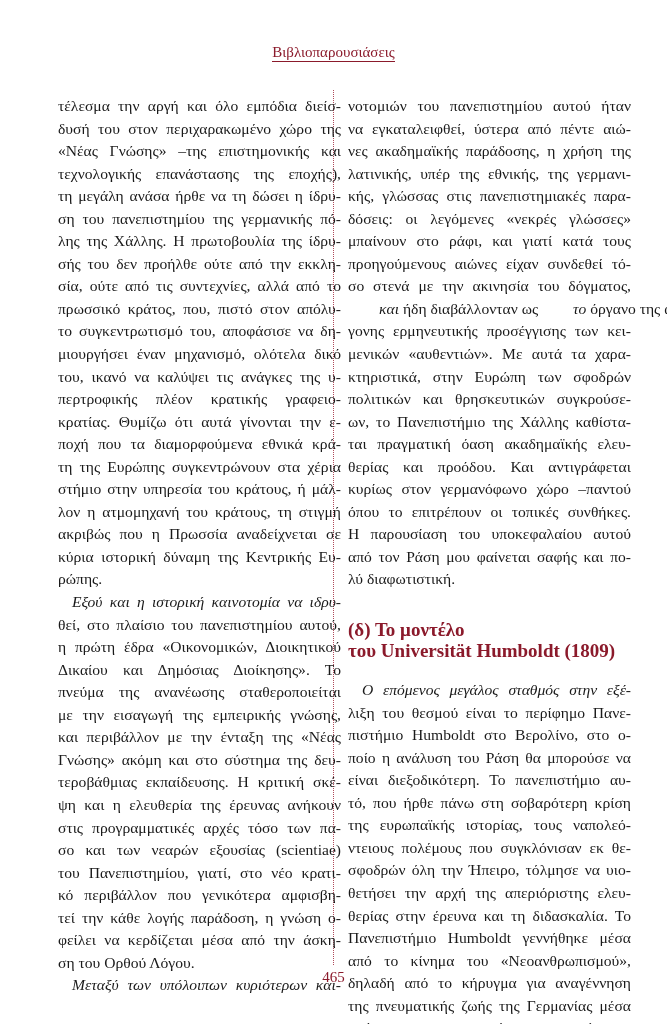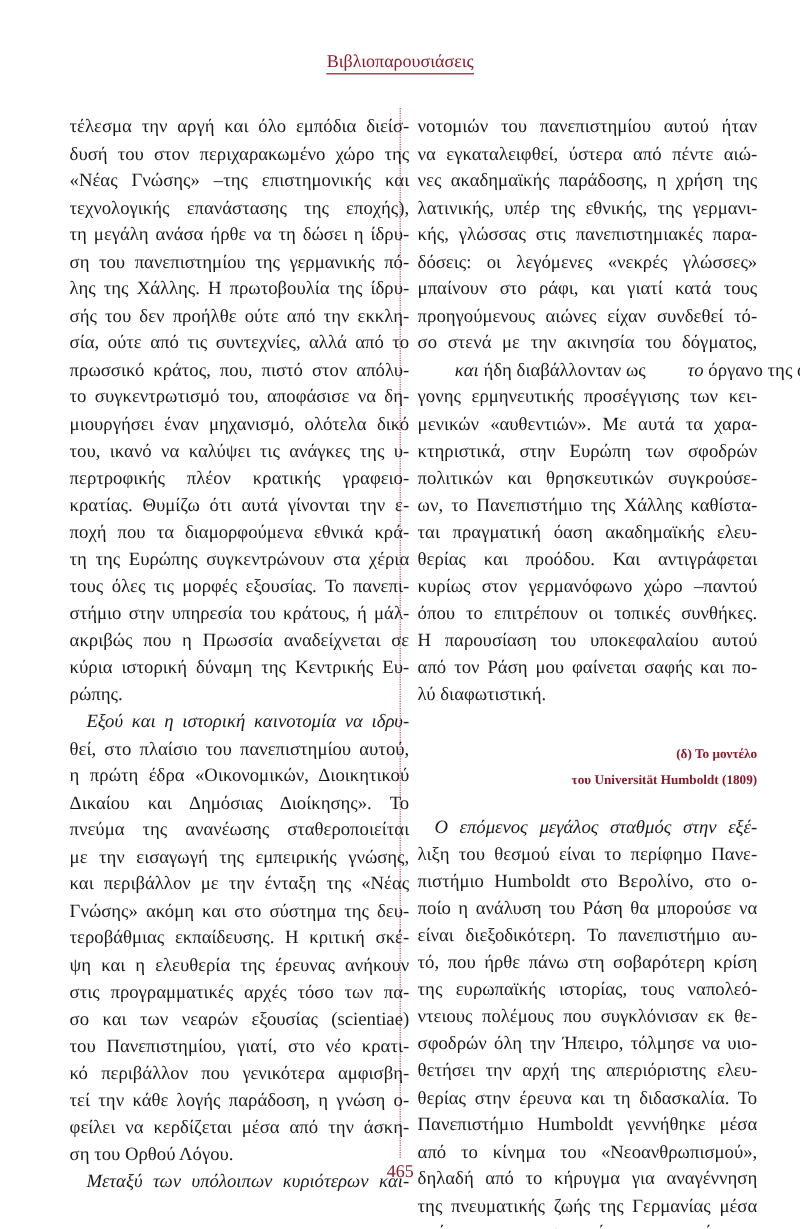--- a/index.html
+++ b/index.html
@@ -21,22 +21,22 @@
   .col-left { left: 58px; }
   .col-right { left: 348px; }
   .line { white-space: nowrap; text-align: justify; text-align-last: justify; display: block; height: 22.55px; }
   .line.last { text-align-last: left; }
   .line.indent { padding-left: 14px; font-style: italic; }
   .divider {
     position: absolute; left: 333px; top: 90px; height: 875px; width: 0;
     border-left: 1px dotted #b04a5a;
   }
   .section-heading {
-    text-align: right; font-weight: bold; color: #8b1a2b;
-    font-size: 11px; line-height: 21px; margin: 28px 0 18px 0;
+    text-align: left; font-weight: bold; color: #8b1a2b;
+    font-size: 19px; line-height: 21px; margin: 28px 0 18px 0;
   }
   .page-number {
     position: absolute; top: 969px; left: 0; width: 667px; text-align: center;
     font-size: 15px; color: #8b1a2b;
   }
   em { font-style: italic; margin-left: 31px; }
 </style>
 </head>
 <body>
 
@@ -57,22 +57,22 @@
     <span class="line">σής του δεν προήλθε ούτε από την εκκλη-</span>
     <span class="line">σία, ούτε από τις συντεχνίες, αλλά από το</span>
     <span class="line">πρωσσικό κράτος, που, πιστό στον απόλυ-</span>
     <span class="line">το συγκεντρωτισμό του, αποφάσισε να δη-</span>
     <span class="line">μιουργήσει έναν μηχανισμό, ολότελα δικό</span>
     <span class="line">του, ικανό να καλύψει τις ανάγκες της υ-</span>
     <span class="line">περτροφικής πλέον κρατικής γραφειο-</span>
     <span class="line">κρατίας. Θυμίζω ότι αυτά γίνονται την ε-</span>
     <span class="line">ποχή που τα διαμορφούμενα εθνικά κρά-</span>
     <span class="line">τη της Ευρώπης συγκεντρώνουν στα χέρια</span>
-    <span class="line">τους όλες τις μορφές εξουσίας. Το πανεπι-</span>
     <span class="line">στήμιο στην υπηρεσία του κράτους, ή μάλ-</span>
+    <span class="line">λον η ατμομηχανή του κράτους, τη στιγμή</span>
     <span class="line">ακριβώς που η Πρωσσία αναδείχνεται σε</span>
     <span class="line">κύρια ιστορική δύναμη της Κεντρικής Ευ-</span>
     <span class="line last">ρώπης.</span>
     <span class="line indent">Εξού και η ιστορική καινοτομία να ιδρυ-</span>
     <span class="line">θεί, στο πλαίσιο του πανεπιστημίου αυτού,</span>
     <span class="line">η πρώτη έδρα «Οικονομικών, Διοικητικού</span>
     <span class="line">Δικαίου και Δημόσιας Διοίκησης». Το</span>
     <span class="line">πνεύμα της ανανέωσης σταθεροποιείται</span>
     <span class="line">με την εισαγωγή της εμπειρικής γνώσης,</span>
     <span class="line">και περιβάλλον με την ένταξη της «Νέας</span>

